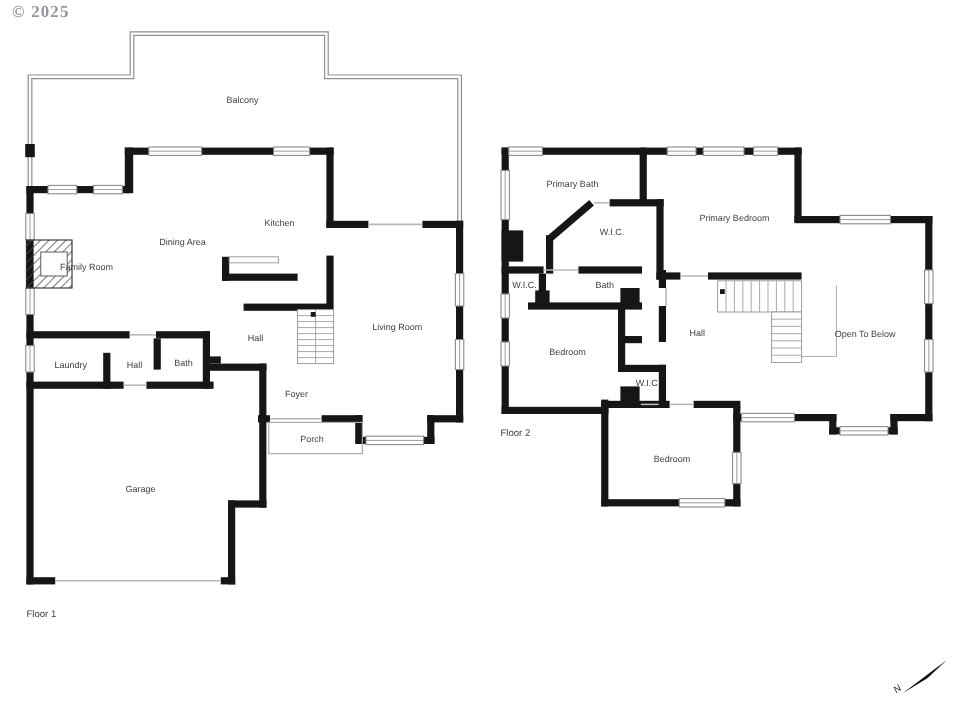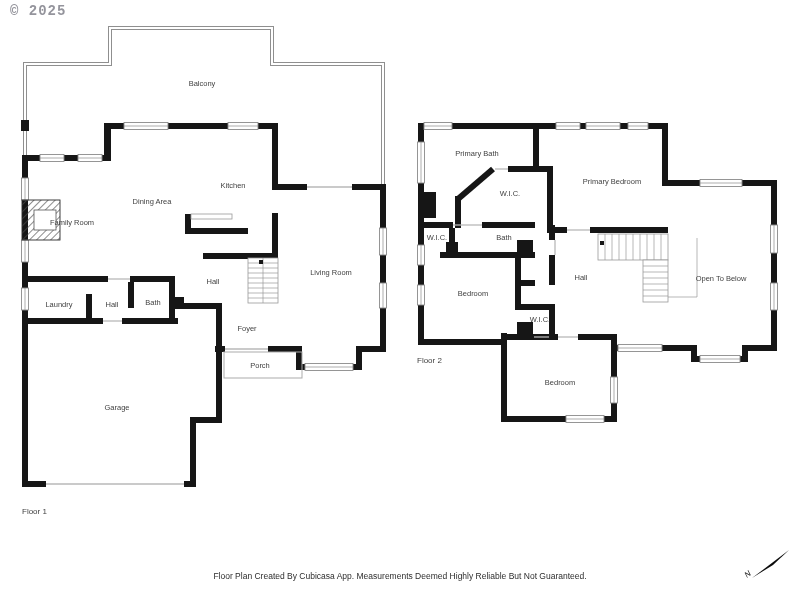--- a/index.html
+++ b/index.html
@@ -1,18 +1,18 @@
 <!DOCTYPE html>
 <html><head>
 <meta charset="utf-8">
 <style>
   html,body{margin:0;padding:0;background:#ffffff;}
   .canvas{position:relative;width:800px;height:600px;background:#ffffff;overflow:hidden;
           font-family:"Liberation Sans",sans-serif;}
-  .copyright{position:absolute;top:3px;left:10px;font-family:Liberation Mono, monospace;
+  .copyright{position:absolute;top:3px;left:10px;font-family:Liberation Serif, serif;
              font-weight:bold;font-size:14px;color:#94949c;letter-spacing:1px;}
   .disclaimer{position:absolute;top:571px;left:0;width:800px;text-align:center;
               font-size:8.5px;color:#2d2d2d;}
   svg.plan{position:absolute;left:0;top:0;}
   .w{fill:#161616;}
   .win{fill:#ffffff;stroke:#8a8a8a;stroke-width:0.9;}
   .wm{stroke:#8a8a8a;stroke-width:0.7;}
   .thin{stroke:#b8b8b8;stroke-width:1.3;}
   .rail{stroke:#8f8f8f;stroke-width:4;fill:none;}
   .railw{stroke:#ffffff;stroke-width:2;fill:none;}
@@ -274,14 +274,13 @@
       </g>
       <text class="flbl" x="417" y="363">Floor 2</text>
     </g>
 
     <g>
       <polygon points="789,550 752,578 773,565" fill="#0c0c0c"></polygon>
       <text x="747" y="578" font-size="8" font-style="italic" fill="#222222" transform="rotate(-38 747 578)">N</text>
     </g>
   </svg>
 
-  <div class="disclaimer">Floor Plan Created By Cubicasa App. Measurements Deemed Highly Reliable But Not Guaranteed.</div>
 </div>
 
 </body></html>

